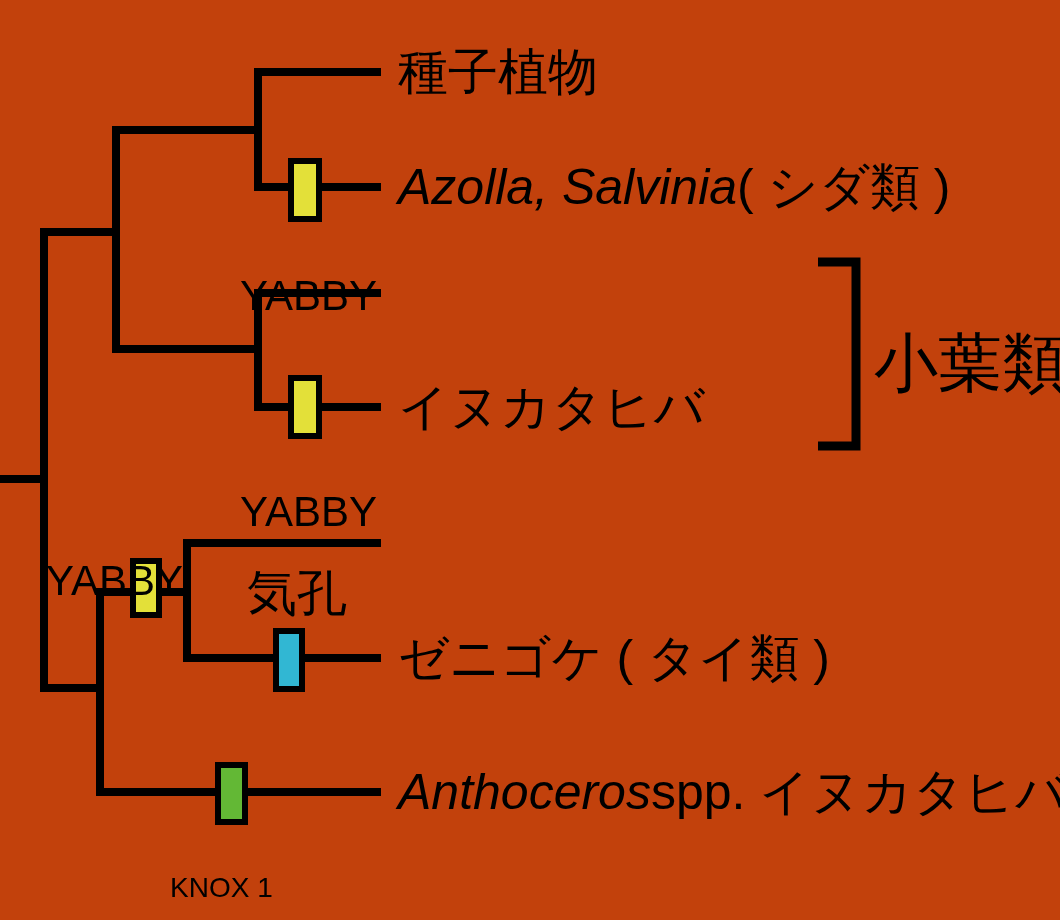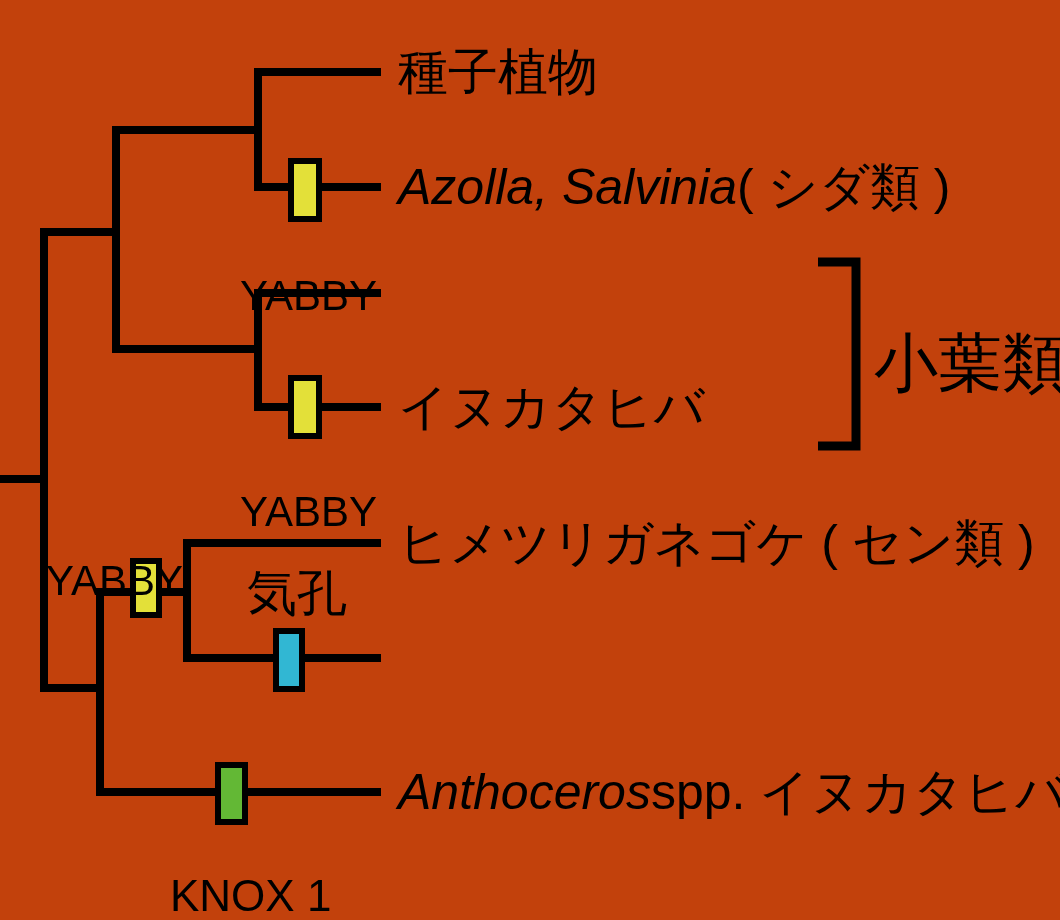--- a/index.html
+++ b/index.html
@@ -86,31 +86,31 @@
       <span>種子植物</span>
   </div>
   <div class="taxon" style="top:157px">
     <span class="it">Azolla, Salvinia</span>
       <span> ( シダ類 )</span>
   </div>
   <div class="taxon" style="top:377px">
     <span class="it"></span>
       <span>イヌカタヒバ</span>
   </div>
-  <div class="taxon" style="top:513px">
+  <div class="taxon" style="top:628px">
     <span class="it"></span>
-      <span>ヒメツリガネゴケ ( セン類 )</span>
+      <span>ゼニゴケ ( タイ類 )</span>
   </div>
   <div class="taxon" style="top:762px">
     <span class="it">Anthoceros</span>
       <span> spp. イヌカタヒバ</span>
   </div>
 
   <div class="gene" style="left:240px; top:227px">YABBY</div>
   <div class="gene" style="left:240px; top:443px">YABBY</div>
   <div class="gene" style="left:46px; top:512px">YABBY</div>
-  <div class="gene" style="left:170px; top:826px; font-size:44px">KNOX 1</div>
+  <div class="gene" style="left:170px; top:826px; font-size:28px">KNOX 1</div>
 
   <div class="trait" style="left:247px; top:568px">気孔</div>
 
   <div class="clade" style="left:874px; top:331px">小葉類</div>
 
 </div>
 
 </body></html>

